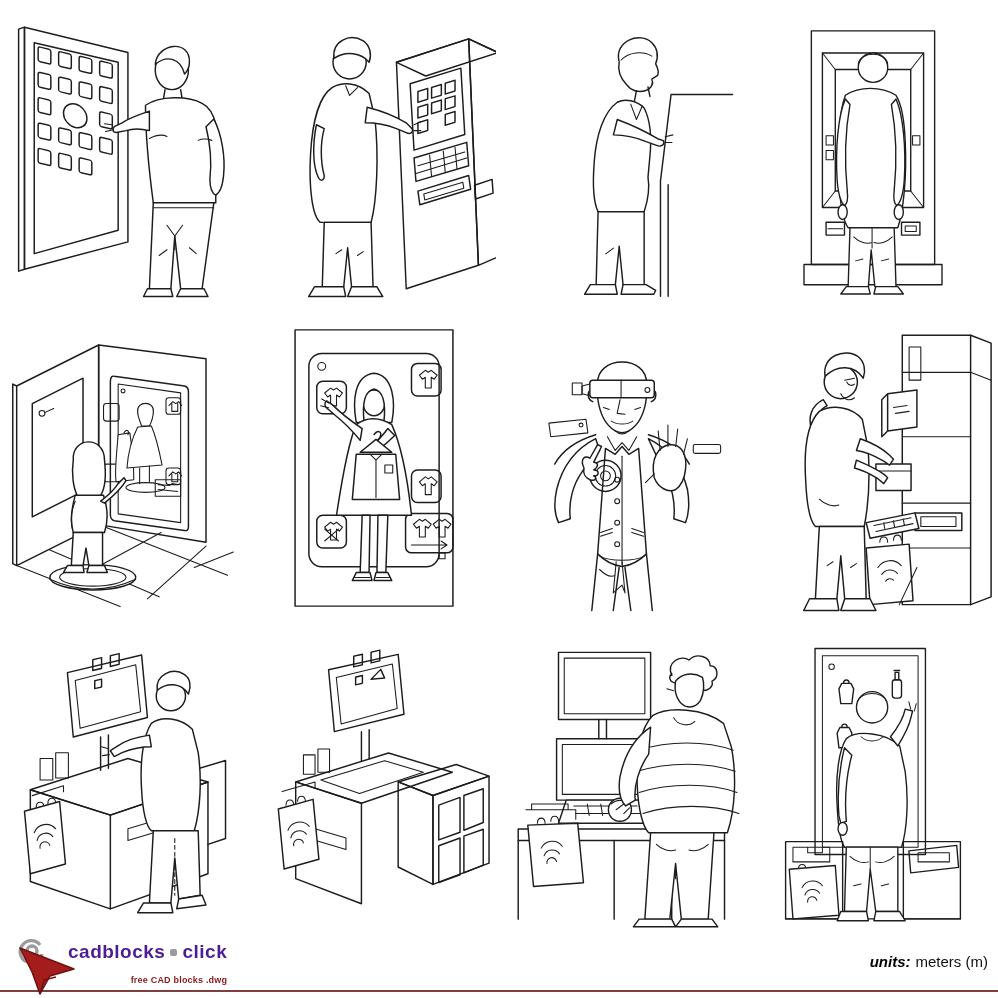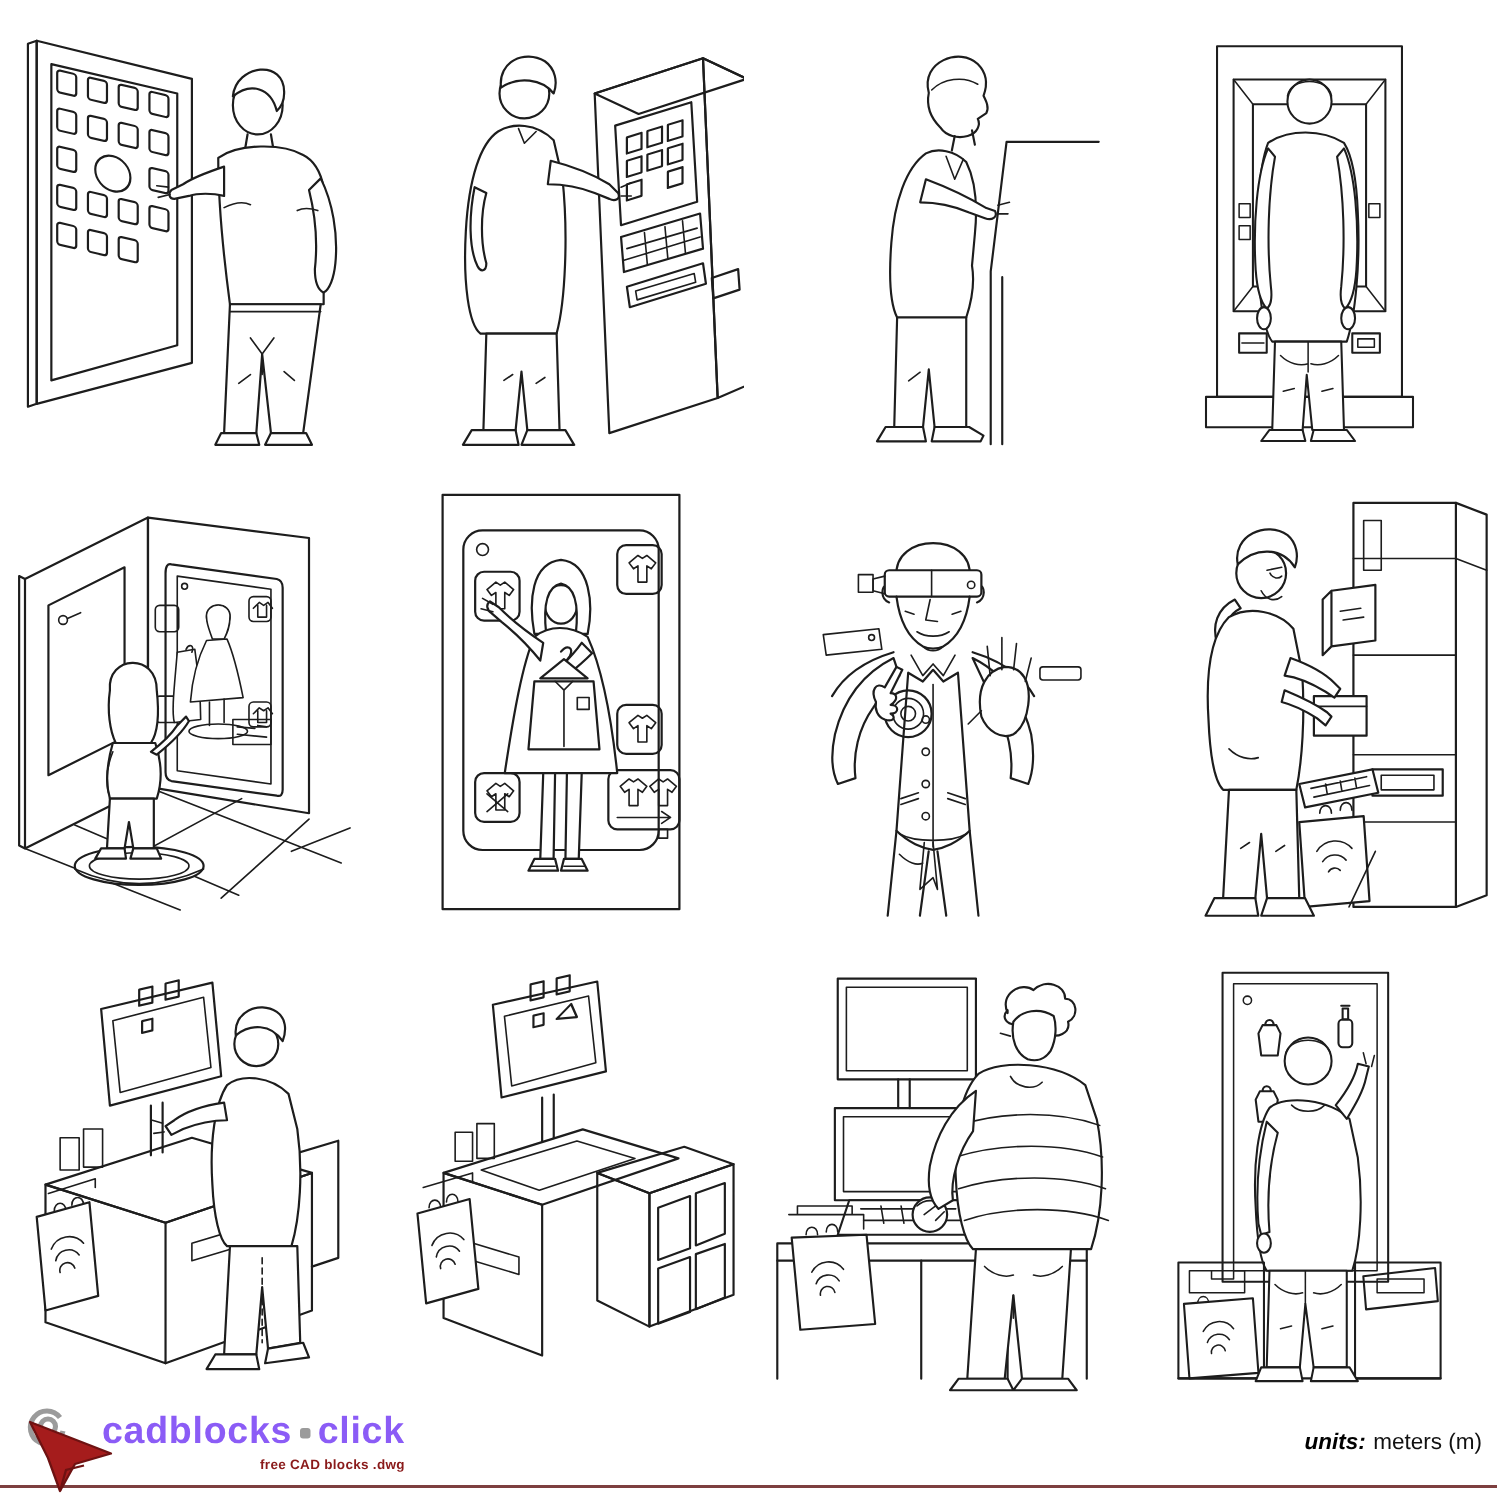--- a/index.html
+++ b/index.html
@@ -13,23 +13,23 @@
   svg.fig *{fill:none;stroke:#1d1d1d;stroke-width:1.5;stroke-linecap:round;stroke-linejoin:round;}
   svg.fig .f{fill:#ffffff;}
   svg.fig .thin{stroke-width:1.1;}
   svg.fig .dash{stroke-dasharray:4 3;}
   
   .footer{position:absolute;left:0;top:936px;width:998px;height:62px;}
   .footer-rule{position:absolute;left:0;bottom:6px;width:998px;height:2px;background:#7d3f3f;}
   .logo{position:absolute;left:10px;top:0px;display:flex;align-items:flex-start;z-index:2;}
   .logo-mark{width:72px;height:60px;flex:0 0 auto;margin-right:-14px;}
   .logo-textwrap{padding-top:6px;}
-  .logo-text{font-weight:bold;font-size:25px;letter-spacing:0.5px;color:#8b5cf6;line-height:1;}
+  .logo-text{font-weight:bold;font-size:19px;letter-spacing:0.5px;color:#4c1d95;line-height:1;}
   .logo-dot{display:inline-block;width:7px;height:7px;background:#9b9b9b;border-radius:2px;margin:0 5px;vertical-align:middle;}
-  .logo-tagline{font-size:9px;font-weight:bold;color:#8a1a1a;text-align:right;margin-top:4px;letter-spacing:0.2px;}
+  .logo-tagline{font-size:9px;font-weight:bold;color:#8a1a1a;text-align:right;margin-top:14px;letter-spacing:0.2px;}
   .footer-title{position:absolute;left:50%;top:16px;transform:translateX(-50%);
                 font-size:17.5px;font-weight:bold;white-space:nowrap;}
   .footer-title .count{color:#7f7f7f;margin-right:6px;}
   .footer-title .text{color:#7d3f3f;}
   .footer-units{position:absolute;right:10px;top:17px;font-size:15px;white-space:nowrap;}
   .footer-units .label{color:#000000;font-style:italic;font-weight:bold;margin-right:5px;}
   .footer-units .value{color:#111111;text-align:center;}
 </style>
 </head>
 <body>

